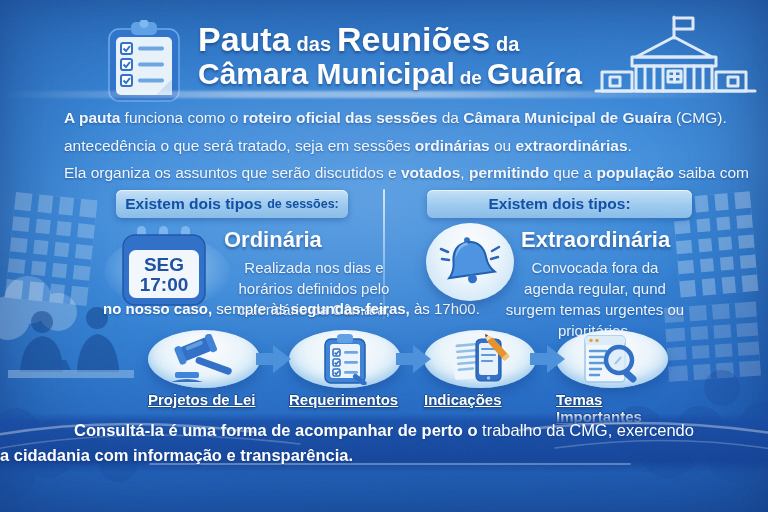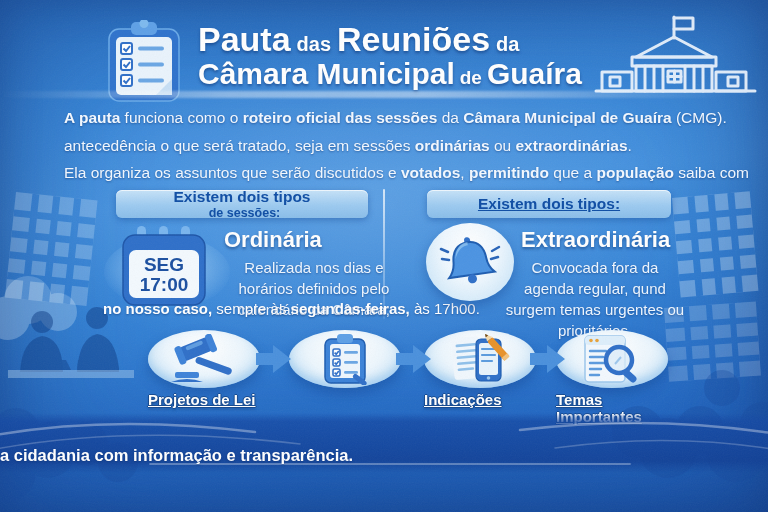--- a/index.html
+++ b/index.html
@@ -176,25 +176,25 @@
   </svg>
 
   <div class="abs light-streak"></div>
 
   <div class="abs intro soft">
     <div><span class="b">A pauta</span><span> funciona como o </span><span class="b">roteiro oficial das sessões</span><span> da </span><span class="b">Câmara Municipal de Guaíra</span><span> (CMG).</span></div>
     <div><span>antecedência o que será tratado, seja em sessões </span><span class="b">ordinárias</span><span> ou </span><span class="b">extraordinárias</span><span>.</span></div>
     <div><span>Ela organiza os assuntos que serão discutidos e </span><span class="b">votados</span><span>, </span><span class="b">permitindo</span><span> que a </span><span class="b">população</span><span> saiba com</span></div>
   </div>
 
-  <div class="abs col-header" style="left:116px;top:190px;width:252px;flex-direction:column;">
+  <div class="abs col-header" style="left:116px;top:190px;width:232px;">
     <span>Existem dois tipos</span>
       <span class="small">de sessões:</span>
   </div>
-  <div class="abs col-header" style="left:427px;top:190px;width:244px;text-decoration:underline;">
+  <div class="abs col-header" style="left:427px;top:190px;width:265px;">
     <span>Existem dois tipos:</span>
   </div>
   <div class="abs divider"></div>
 
   <div class="abs cal-glow"></div>
   <svg class="abs" width="88" height="82" viewBox="0 0 88 82" style="left:120px;top:226px;">
     <rect x="17" y="0" width="9" height="16" rx="4.5" fill="#79b5ee"></rect>
     <rect x="39" y="0" width="9" height="16" rx="4.5" fill="#79b5ee"></rect>
     <rect x="61" y="0" width="9" height="16" rx="4.5" fill="#79b5ee"></rect>
     <rect x="3" y="9" width="82" height="70" rx="12" fill="#2e6fc9" stroke="#1d55a8" stroke-width="1.5"></rect>
@@ -268,20 +268,21 @@
           <rect x="11" y="2" width="14" height="2.8" rx="1.4" fill="#6aa6e4"></rect>
         </g>
         <g transform="translate(14,36)">
           <rect width="7" height="7" rx="1.5" fill="#fff" stroke="#2f6fc8" stroke-width="1.6"></rect>
           <path d="M1.6 3.6 L3.2 5.2 L5.8 2" stroke="#2f6fc8" stroke-width="1.6" fill="none"></path>
           <rect x="11" y="2" width="14" height="2.8" rx="1.4" fill="#6aa6e4"></rect>
         </g>
         <rect x="36" y="40" width="16" height="5" rx="2.5" fill="#2f6fc8" transform="rotate(38 36 40)"></rect>
       </svg>
     </div>
+    <div class="flow-label">Requerimentos</div>
   </div>
 
   <div class="abs flow-item" style="left:424px;width:116px;">
     <div class="oval">
       <svg width="64" height="52" viewBox="0 0 64 52">
         <g transform="rotate(-5 19 26)">
           <rect x="5" y="4" width="28" height="42" rx="4" fill="#f0f7fd"></rect>
           <g stroke="#8fc0ea" stroke-width="2.6" stroke-linecap="round">
             <path d="M10 12 H28 M10 18 H28 M10 24 H28 M10 30 H28 M10 36 H24"></path>
           </g>
@@ -332,20 +333,23 @@
   </svg>
 
   <div class="abs footer-band"></div>
   <svg class="abs noevents" width="768" height="70" viewBox="0 0 768 70" style="left:0;top:408px;" fill="none" stroke-linecap="round">
     <path d="M-10 28 Q 110 6 255 24" stroke="rgba(255,255,255,0.35)" stroke-width="2.5"></path>
     <path d="M-10 42 Q 130 16 300 36" stroke="rgba(255,255,255,0.22)" stroke-width="1.6"></path>
     <path d="M520 22 Q 650 6 778 26" stroke="rgba(255,255,255,0.35)" stroke-width="2.5"></path>
     <path d="M555 40 Q 670 24 778 42" stroke="rgba(255,255,255,0.22)" stroke-width="1.6"></path>
     <path d="M150 56 H 630" stroke="rgba(255,255,255,0.3)" stroke-width="1.8"></path>
   </svg>
+  <div class="abs footer-l1 soft">
+    <span class="b">Consultá-la é uma forma de acompanhar de perto o </span><span>trabalho da CMG, exercendo</span>
+  </div>
   <div class="abs footer-l2 soft">a cidadania com informação e transparência.</div>
 
   <svg class="abs noevents" width="768" height="512" style="left:0;top:0;">
     <filter id="grain">
       <feTurbulence type="fractalNoise" baseFrequency="0.85" numOctaves="2" stitchTiles="stitch"></feTurbulence>
       <feColorMatrix type="saturate" values="0"></feColorMatrix>
     </filter>
     <rect width="768" height="512" filter="url(#grain)" opacity="0.06"></rect>
   </svg>
 

